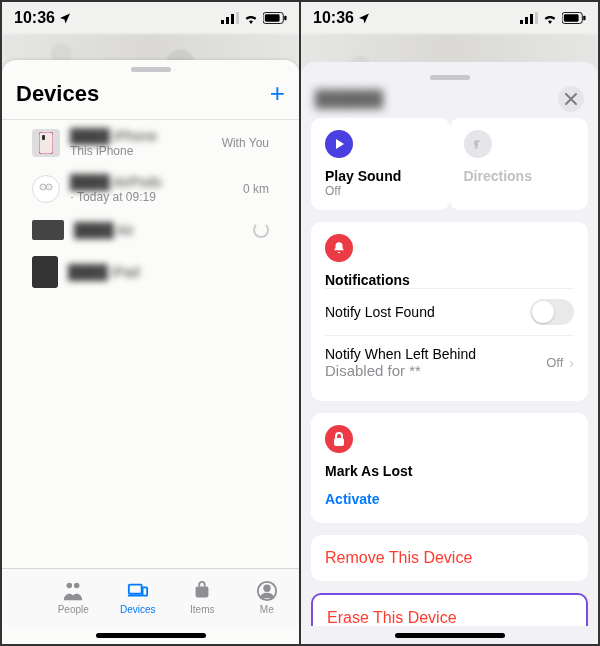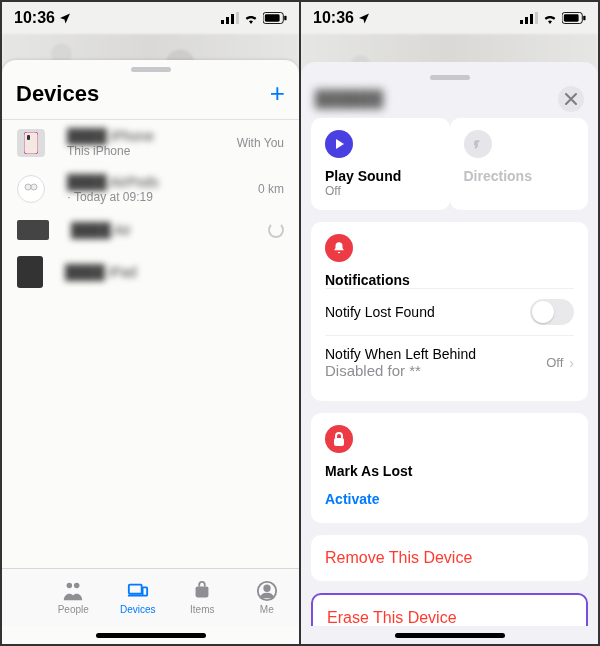--- a/index.html
+++ b/index.html
@@ -21,21 +21,21 @@
   .phone.right .mapbg { height:80px; }
 
   
   .sheet { position:relative; margin-top:26px; background:#fbfbfa; border-radius:14px 14px 0 0; flex:1; display:flex; flex-direction:column; box-shadow:0 -1px 3px rgba(0,0,0,.1); }
   .grabber { width:40px; height:5px; background:#c7c7cc; border-radius:3px; margin:7px auto 6px; }
   .sheet-head { display:flex; align-items:center; justify-content:space-between; padding:0 14px 10px; }
   .sheet-title { font-size:22px; font-weight:700; }
   .plus { color:#007aff; font-size:26px; font-weight:300; }
   .hr { height:1px; background:#e2e2e2; margin:0; }
 
-  .row { display:flex; align-items:center; padding:8px 15px; gap:22px; position:relative; }
+  .row { display:flex; align-items:center; padding:8px 30px; gap:10px; position:relative; }
   .row .thumb { width:28px; height:28px; background:#ddd; border-radius:4px; flex-shrink:0; display:flex; align-items:center; justify-content:center; }
   .row .thumb.ipad { background:#333; border-radius:3px; width:26px; height:32px; }
   .row .thumb.airpods { background:#fff; border:1px solid #ddd; border-radius:14px; }
   .row .txt { flex:1; }
   .row .name { font-size:14px; color:#444; filter:blur(3px); }
   .row .sub { font-size:12px; color:#8e8e93; }
   .row .meta { font-size:12px; color:#8e8e93; text-align:right; }
   .spinner { width:16px; height:16px; border:2px solid #ccc; border-top-color:transparent; border-radius:50%; }
 
   

